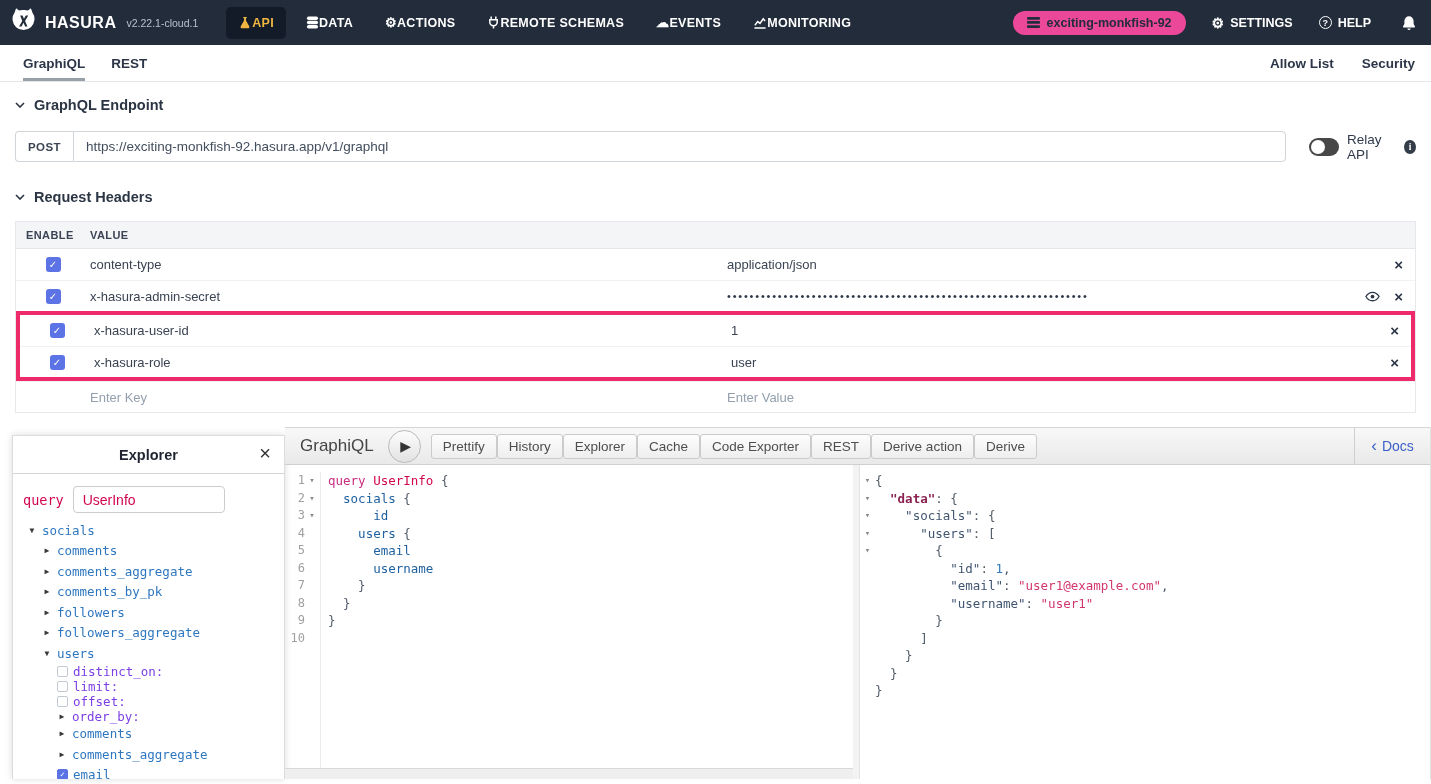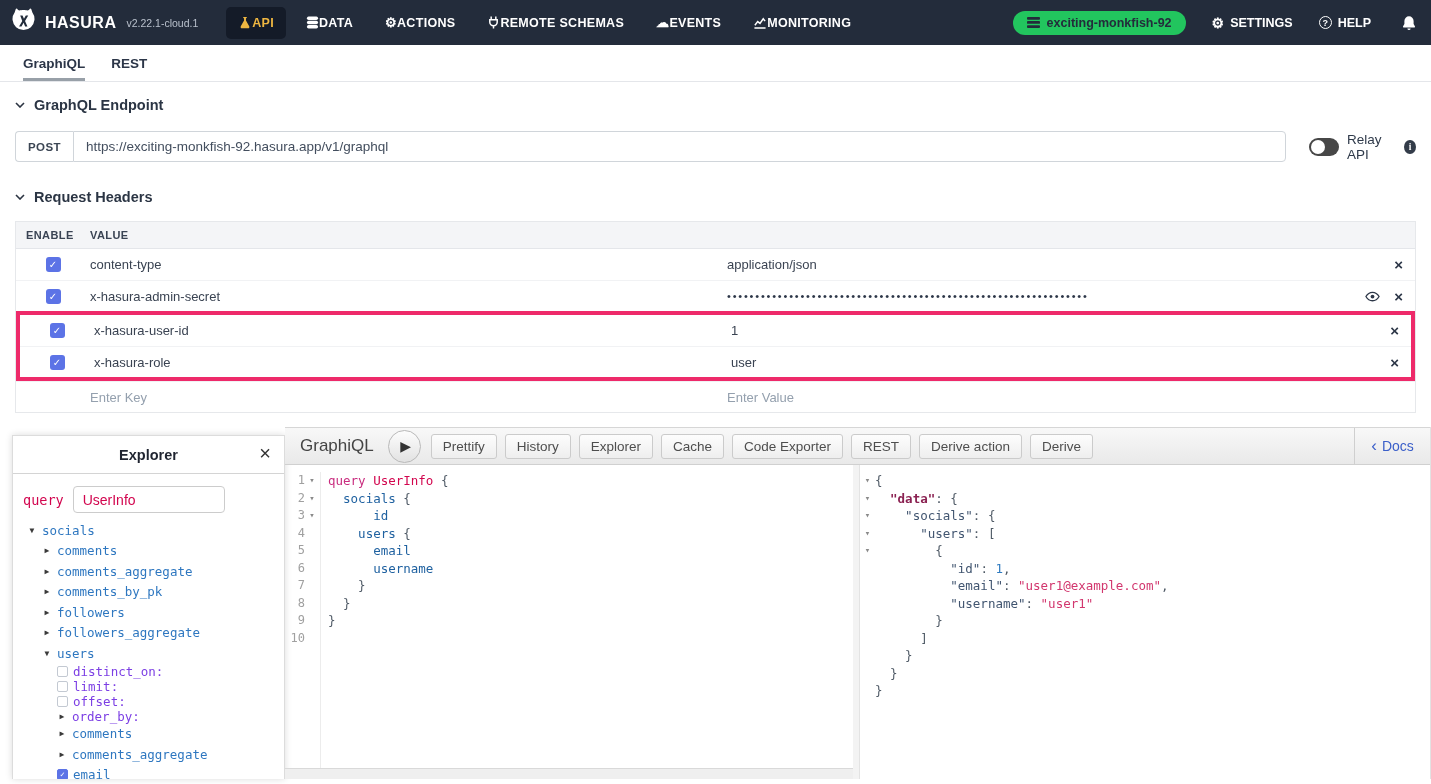--- a/index.html
+++ b/index.html
@@ -11,21 +11,21 @@
   .brand { display:flex; align-items:center; gap:8px; margin-right:28px; }
   .brand-name { color:#fff; font-weight:bold; font-size:16px; letter-spacing:.5px; }
   .version { color:#b9c1cc; font-size:10.5px; margin-left:2px; }
   .nav-items { display:flex; align-items:center; gap:8px; height:100%; }
   .nav-item { display:flex; align-items:center; gap:0; color:#fff; font-weight:bold;
               font-size:12.5px; letter-spacing:.3px; padding:9px 12px; border-radius:5px; cursor:pointer; white-space:nowrap; }
   .nav-item .nicon { display:flex; align-items:center; color:#fff; font-size:13px; line-height:1; }
   .nav-item.active { background:#141b28; color:#eeb641; }
   .nav-item.active .nicon { color:#eeb641; }
   .nav-right { margin-left:auto; display:flex; align-items:center; gap:26px; }
-  .pill { background:#22c55e; color:#232c3b; font-weight:bold; font-size:12.5px; height:24px;
+  .pill { background:#ec4899; color:#232c3b; font-weight:bold; font-size:12.5px; height:24px;
           border-radius:12px; display:flex; align-items:center; gap:7px; padding:0 14px; cursor:pointer; }
   .nav-btn { display:flex; align-items:center; gap:6px; color:#fff; font-weight:bold; font-size:12.5px; cursor:pointer; }
   .qmark { width:13px; height:13px; border:1.5px solid #fff; border-radius:50%; font-size:9px;
            display:flex; align-items:center; justify-content:center; font-weight:bold; }
 
   
   .tabs { height:37px; display:flex; align-items:stretch; border-bottom:1px solid #e4e6ea; padding:0 16px 0 23px; }
   .tab { display:flex; align-items:center; font-size:13.5px; font-weight:bold; color:#2c3648;
          margin-right:26px; position:relative; cursor:pointer; }
   .tab.active::after { content:''; position:absolute; left:0; right:0; bottom:0; height:3px; background:#98a0a8; }
@@ -100,21 +100,21 @@
   .tree-label.arg { color:#7c3fe4; }
 
   .main { flex:1; display:flex; flex-direction:column; border-right:1px solid #e2e2e2; overflow:hidden; }
   .toolbar { height:38px; flex:0 0 auto; display:flex; align-items:center; gap:10px;
              background:linear-gradient(#f8f8f8,#e9e9e9); border-top:1px solid #d6d6d6;
              border-bottom:1px solid #d0d0d0; padding-left:15px; }
   .gql-title { font-size:17px; color:#444; margin-right:4px; }
   .exec { width:33px; height:33px; border-radius:50%; border:1px solid #b9b9b9;
           background:linear-gradient(#fdfdfd,#e2e2e2); display:flex; align-items:center; justify-content:center;
           cursor:pointer; font-size:14px; color:#333; padding-left:3px; flex:0 0 auto; }
-  .tb-buttons { display:flex; gap:8px; align-items:center; }
+  .tb-buttons { display:flex; align-items:center; }
   .tb-btn { height:25px; padding:0 11px; background:linear-gradient(#fdfdfd,#eee); border:1px solid #cbcbcb;
             border-radius:3px; color:#4e4e4e; font-size:13.5px; display:flex; align-items:center; cursor:pointer;
             font-family:"Liberation Sans",sans-serif; white-space:nowrap; }
   .docs { margin-left:auto; width:76px; align-self:stretch; border-left:1px solid #cfcfcf;
           display:flex; align-items:center; justify-content:center; gap:5px; color:#3b5fc9;
           font-size:14px; cursor:pointer; }
   .docs-chev { font-size:17px; line-height:1; margin-top:-2px; }
 
   .content { flex:1; display:flex; overflow:hidden; }
   .editor-col { width:568px; flex:0 0 auto; display:flex; flex-direction:column; }
@@ -229,20 +229,28 @@
   </div>
 </header>
 
 <div class="tabs">
   <div class="tab active">
       <span>GraphiQL</span>
     </div>
   <div class="tab">
       <span>REST</span>
     </div>
+  <div class="tabs-right">
+    <div class="tab">
+        <span>Allow List</span>
+      </div>
+    <div class="tab">
+        <span>Security</span>
+      </div>
+  </div>
 </div>
 
 <div class="section-head">
   <span class="chev">
     <svg width="10" height="6" viewBox="0 0 10 6" fill="none" stroke="#2b3442" stroke-width="1.6">
         <path d="M1 1l4 4 4-4"></path>
       </svg>
   </span>
   <span class="section-title">GraphQL Endpoint</span>
 </div>

